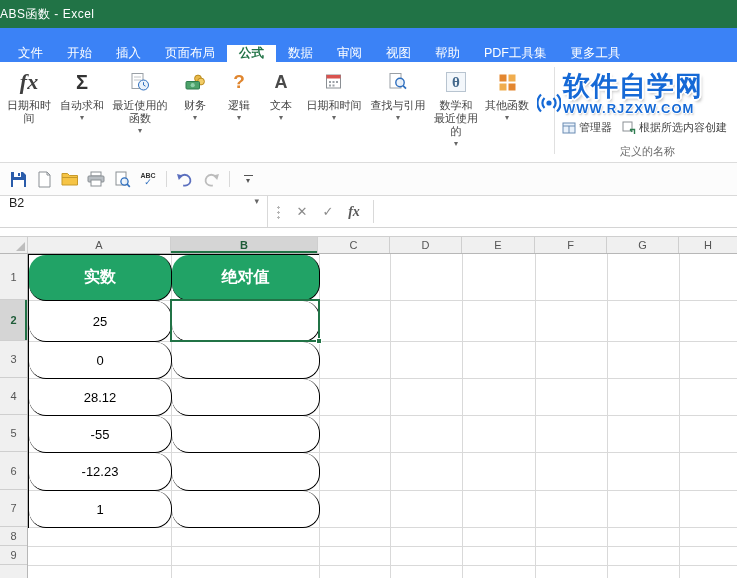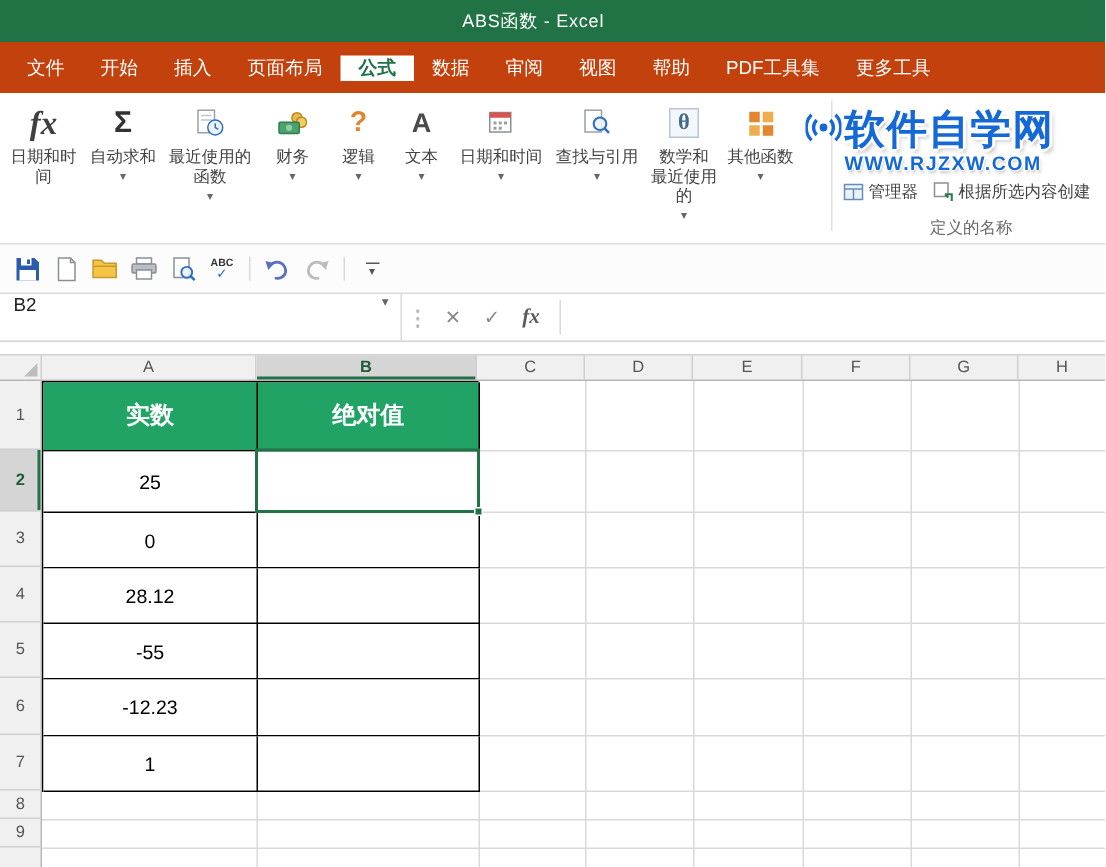--- a/index.html
+++ b/index.html
@@ -1,25 +1,25 @@
 <!DOCTYPE html>
 <html><head>
 <meta charset="utf-8">
 <style>
   * { margin:0; padding:0; box-sizing:border-box; }
   html,body { background:#fff; }
   body { font-family:"Liberation Sans","DejaVu Sans",sans-serif; }
   .app { position:relative; width:737px; height:578px; background:#fff; overflow:hidden; }
 
   
-  .titlebar { height:28px; background:#217346; display:flex; align-items:center; justify-content:center; padding-right:26px; }
+  .titlebar { height:28px; background:#217346; display:flex; align-items:center; justify-content:flex-start; padding-right:26px; }
   .titlebar .title { color:#fff; font-size:12px; letter-spacing:.5px; }
 
   
-  .tabrow { height:34px; background:#c2410c; display:flex; align-items:center; padding-left:6px; }
+  .tabrow { height:34px; background:#3b82f6; display:flex; align-items:flex-end; padding-left:6px; }
   .tab { color:#fff; font-size:12.5px; padding:0 12px; display:flex; align-items:center; white-space:nowrap; }
   .tab.active { background:#fff; color:#217346; font-weight:600; }
 
   
   .ribbon { position:relative; height:101px; background:#fff; border-bottom:1px solid #dcdcdc; }
   .rgroup-fl { position:absolute; left:2px; top:0; bottom:0; width:551px; }
   .rbtns { display:flex; align-items:flex-start; }
   .rbtn { display:flex; flex-direction:column; align-items:center; padding-top:5px; }
   .ricon { height:30px; display:flex; align-items:center; justify-content:center; margin-bottom:2px; }
   .rlabel { font-size:11px; line-height:13px; color:#444; text-align:center; white-space:pre-line; }
@@ -32,21 +32,21 @@
 
   .glyph-fx { font-family:"Liberation Serif","DejaVu Serif",serif; font-style:italic; font-weight:bold; font-size:22px; color:#3f3f3f; }
   .glyph-sigma { font-size:20px; font-weight:bold; color:#333; }
   .glyph-q { font-size:19px; font-weight:bold; color:#e0862f; }
   .glyph-a { font-size:18px; font-weight:bold; color:#4a4a4a; }
   .icon-card { width:20px; height:20px; border:1px solid #b8c4d0; background:#f3f7fb; color:#44698c;
                font-family:"Liberation Serif","DejaVu Serif",serif; font-weight:bold; font-size:15px;
                display:flex; align-items:center; justify-content:center; }
 
   
-  .watermark { position:absolute; top:10px; right:34px; display:flex; align-items:flex-start; gap:2px; z-index:6; }
+  .watermark { position:absolute; top:10px; right:34px; display:flex; align-items:flex-end; gap:2px; z-index:6; }
   .wm-text { display:flex; flex-direction:column; align-items:flex-start; }
   .wm-title { font-size:27px; font-weight:bold; color:#1569d6; line-height:29px; letter-spacing:1px;
     text-shadow:-2px 0 #fff,2px 0 #fff,0 -2px #fff,0 2px #fff,-1px -1px #fff,1px -1px #fff,-1px 1px #fff,1px 1px #fff,2px 3px 3px rgba(70,70,70,.35); }
   .wm-url { font-size:13px; font-weight:bold; color:#1569d6; letter-spacing:1px; line-height:15px;
     text-shadow:-1px 0 #fff,1px 0 #fff,0 -1px #fff,0 1px #fff,1px 2px 2px rgba(70,70,70,.3); }
 
   
   .qat { height:33px; background:#fcfcfc; border-bottom:1px solid #d9d9d9; display:flex; align-items:center; padding-left:6px; gap:2px; }
   .qbtn { width:24px; height:24px; display:flex; align-items:center; justify-content:center; }
   .qsep { width:1px; height:16px; background:#d9d9d9; margin:0 4px; }
@@ -82,21 +82,21 @@
   .rowheads { width:28px; background:#f0f0f0; border-right:1px solid #b7b7b7; display:flex; flex-direction:column; font-size:11px; color:#555; }
   .rh { display:flex; align-items:center; justify-content:center; border-bottom:1px solid #cfcfcf; }
   .rh.r1{height:46px;} .rh.r2{height:41px;} .rh.r3{height:37px;} .rh.r4{height:37px;} .rh.r5{height:37px;}
   .rh.r6{height:38px;} .rh.r7{height:37px;} .rh.r8{height:19px;} .rh.r9{height:19px;} .rh.filler{flex:1; border-bottom:none;}
   .rh.sel { background:#d5d5d5; color:#1e5c38; font-weight:bold; box-shadow:inset -2px 0 0 #217346; }
   .cells { position:relative; flex:1; background:#fff; }
   .gridlines { position:absolute; left:0; top:0; }
   .datatable { position:absolute; left:0; top:0; width:291px; display:grid;
                grid-template-columns:143px 148px; grid-template-rows:46px 41px 37px 37px 37px 38px 37px;
                border-top:1px solid #000; border-left:1px solid #000; }
-  .dcell { border-right:1px solid #000; border-bottom:1px solid #000; display:flex; align-items:center; justify-content:center; font-size:13px; color:#000; background:#fff; }
+  .dcell { border-right:1px solid #000; border-bottom:1px solid #000; display:flex; align-items:center; justify-content:center; font-size:13px; color:#000; background:#fff;border-radius:17px; }
   .dcell.hcell { background:#21a366; color:#fff; font-weight:bold; font-size:16px; }
   .selbox { position:absolute; left:142px; top:45px; width:150px; height:43px; border:2px solid #217346; pointer-events:none; }
   .fillhandle { position:absolute; right:-4px; bottom:-4px; width:6px; height:6px; background:#217346; border:1px solid #fff; pointer-events:auto; }
 </style>
 </head>
 <body>
 
 <div class="app">
 
   <div class="titlebar">

